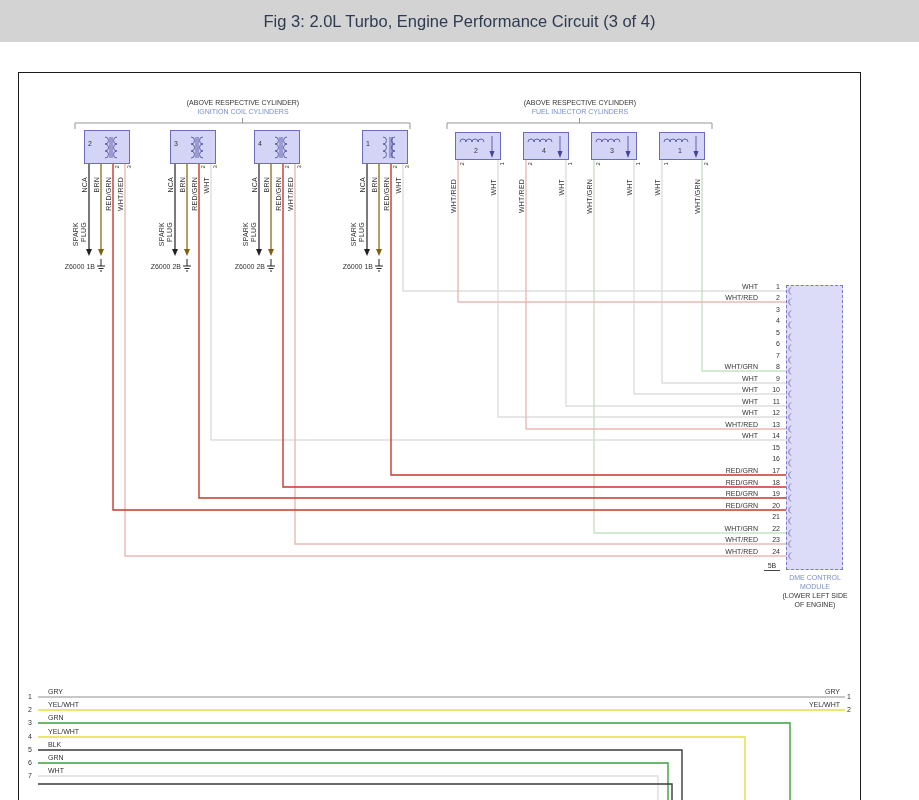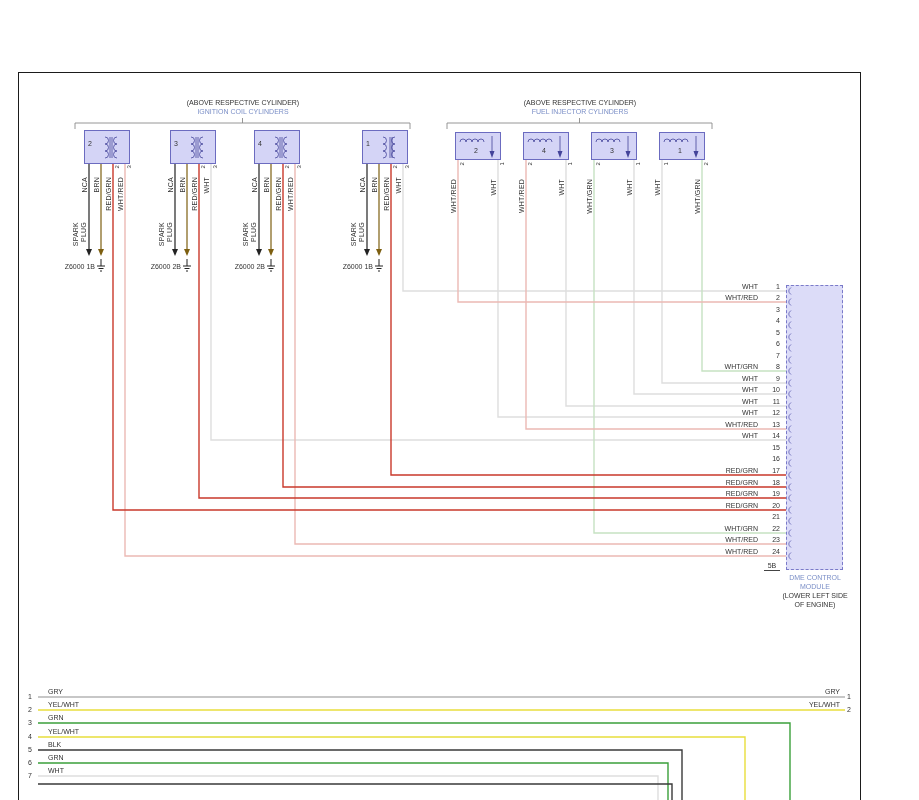--- a/index.html
+++ b/index.html
@@ -20,20 +20,23 @@
   .vlbl{position:absolute;writing-mode:vertical-rl;transform:rotate(180deg);font-size:7px;line-height:8px;
         letter-spacing:.2px;color:#333;white-space:nowrap;z-index:3;}
   .tiny{font-size:6px;line-height:7px;}
   .conn5b{border-bottom:1px solid #444;}
 </style>
 </head>
 <body>
 
 <div class="page">
 
+  <div class="titlebar">
+    <div class="t">Fig 3: 2.0L Turbo, Engine Performance Circuit (3 of 4)</div>
+  </div>
 
   <div class="frame"></div>
 
   <div class="lbl c" style="left:148px;top:99px;width:190px;">(ABOVE RESPECTIVE CYLINDER)</div>
   <div class="lbl c blue" style="left:148px;top:108px;width:190px;">IGNITION COIL CYLINDERS</div>
   <div class="lbl c" style="left:485px;top:99px;width:190px;">(ABOVE RESPECTIVE CYLINDER)</div>
   <div class="lbl c blue" style="left:485px;top:108px;width:190px;">FUEL INJECTOR CYLINDERS</div>
 
   <div class="compbox" style="left:84px;top:130px;width:46px;height:34px;"></div>
   <div class="compbox" style="left:170px;top:130px;width:46px;height:34px;"></div>

